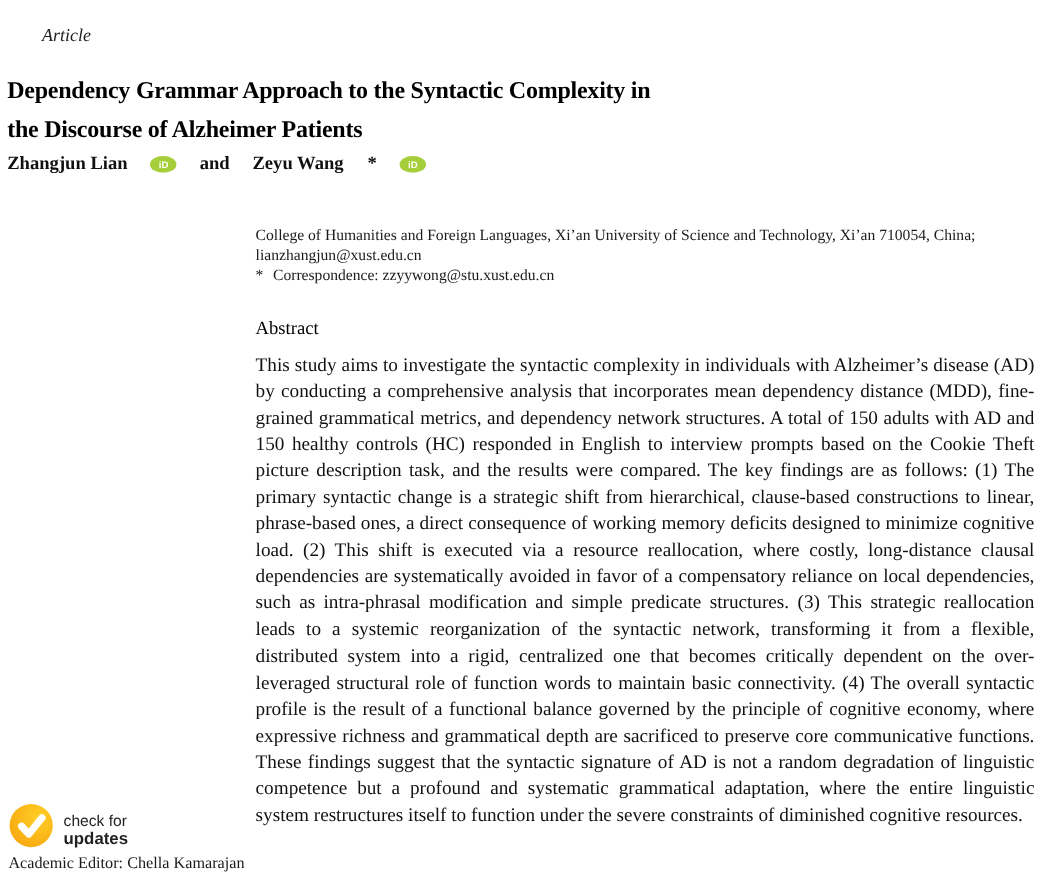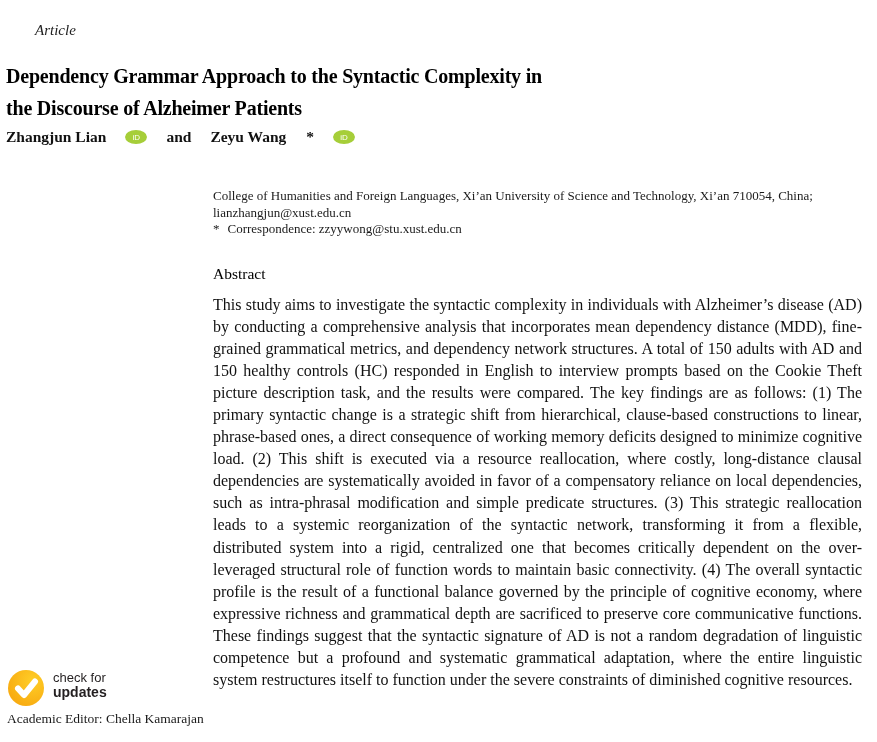--- a/index.html
+++ b/index.html
@@ -23,41 +23,41 @@
   }
   .authors {
     position: absolute; left: 6px; top: 128px;
     font-weight: bold; font-size: 15.5px;
     display: flex; align-items: center; gap: 19px;
   }
   .orcid {
     display: inline-flex; width: 22px; height: 14px; border-radius: 50%;
     background: var(--orcid-green, #A6CE39);
     color: #fff; font-family: "Liberation Sans", sans-serif;
-    font-size: 8px; font-weight: normal;
+    font-size: 8px; font-weight: bold;
     align-items: center; justify-content: center;
     cursor: pointer;
   }
   .star { margin-left: 1px; }
   .main-col { position: absolute; left: 213px; top: 188px; width: 649px; }
   .affiliation { font-size: 13px; line-height: 16.5px; color: #1a1a1a; }
   .correspondence {
     font-size: 13px; line-height: 16.5px; color: #1a1a1a;
     display: flex; gap: 8px;
   }
   .abstract-heading {
     font-weight: normal; font-size: 15.5px; margin-top: 27px; color: #000;
   }
   .abstract-text {
     margin-top: 11px; font-size: 16px; line-height: 22.1px;
     text-align: justify; color: #111;
   }
   .badge {
     position: absolute; left: 8px; top: 670px;
-    display: flex; align-items: flex-start; gap: 9px; cursor: pointer;
+    display: flex; align-items: flex-end; gap: 9px; cursor: pointer;
   }
   .badge-circle {
     width: 36px; height: 36px; border-radius: 50%;
     background: radial-gradient(circle at 68% 30%, var(--badge-yellow-light, #FFCE27) 0%, var(--badge-yellow, #F8AC12) 75%);
     display: flex; align-items: center; justify-content: center;
   }
   .badge-text {
     font-family: "Liberation Sans", sans-serif;
     font-size: 13px; line-height: 15px; color: #231f20;
   }

